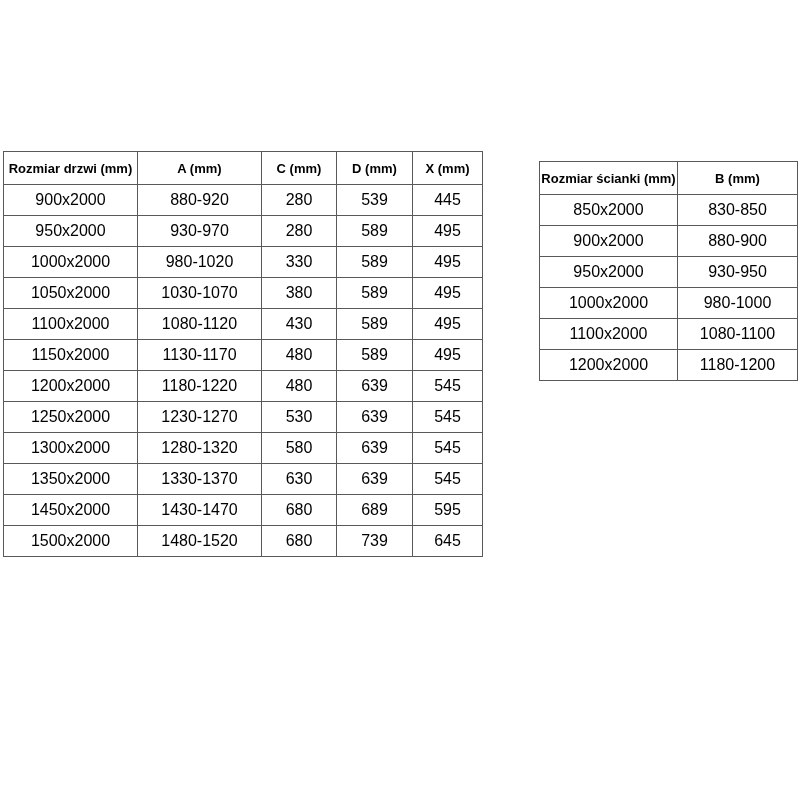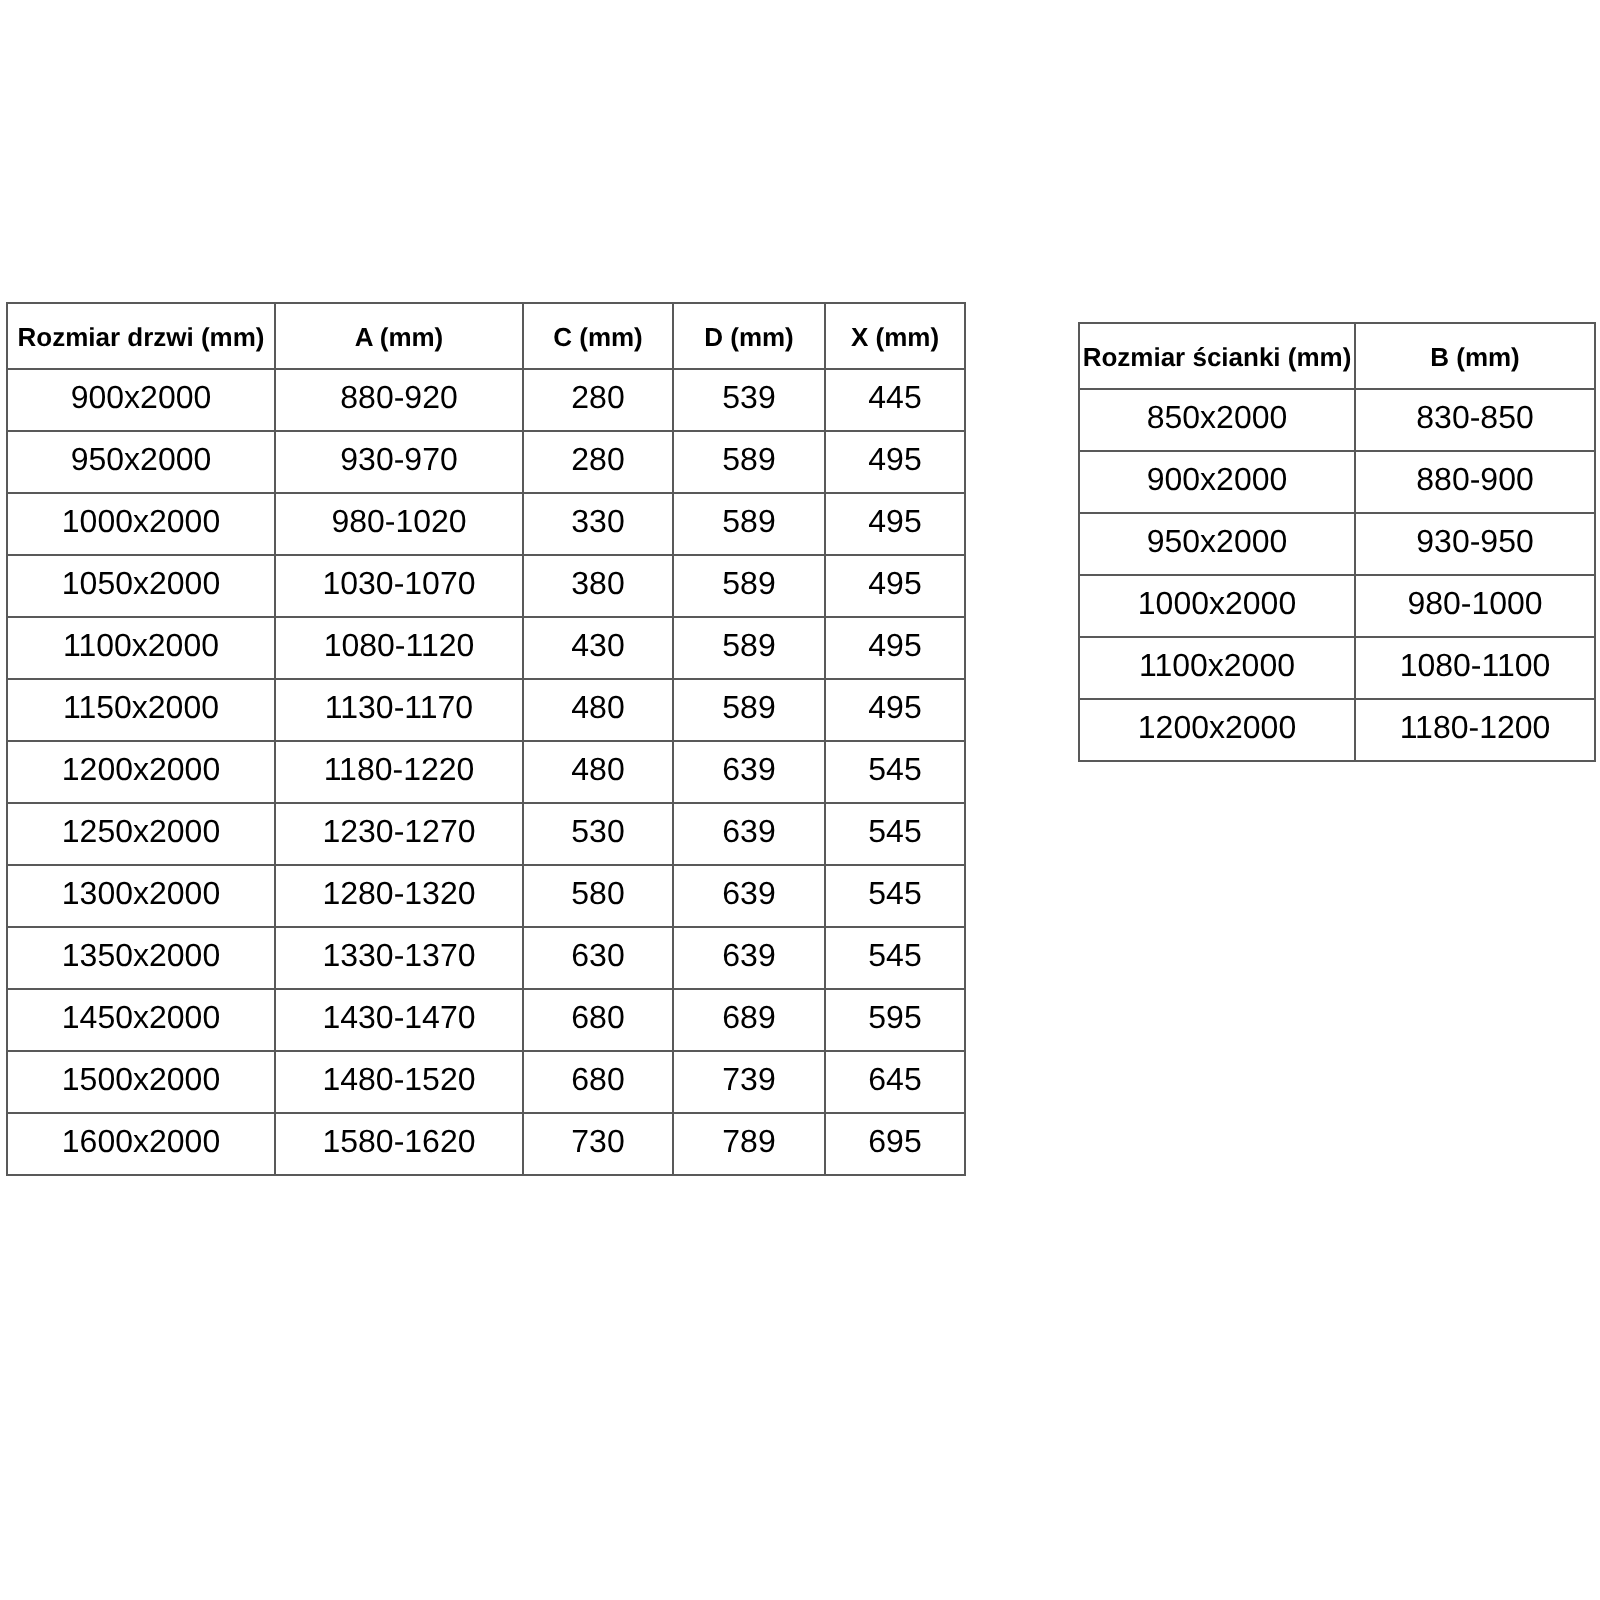--- a/index.html
+++ b/index.html
@@ -143,27 +143,20 @@
           <td>689</td>
           <td>595</td>
         </tr>
         <tr>
           <td>1500x2000</td>
           <td>1480-1520</td>
           <td>680</td>
           <td>739</td>
           <td>645</td>
         </tr>
-        <tr>
-          <td>1600x2000</td>
-          <td>1580-1620</td>
-          <td>730</td>
-          <td>789</td>
-          <td>695</td>
-        </tr>
       </tbody>
     </table>
 
   <table id="table-walls" class="spec-table">
     <colgroup>
       <col style="width:138px">
       <col style="width:120px">
     </colgroup>
   <thead>
         <tr>

